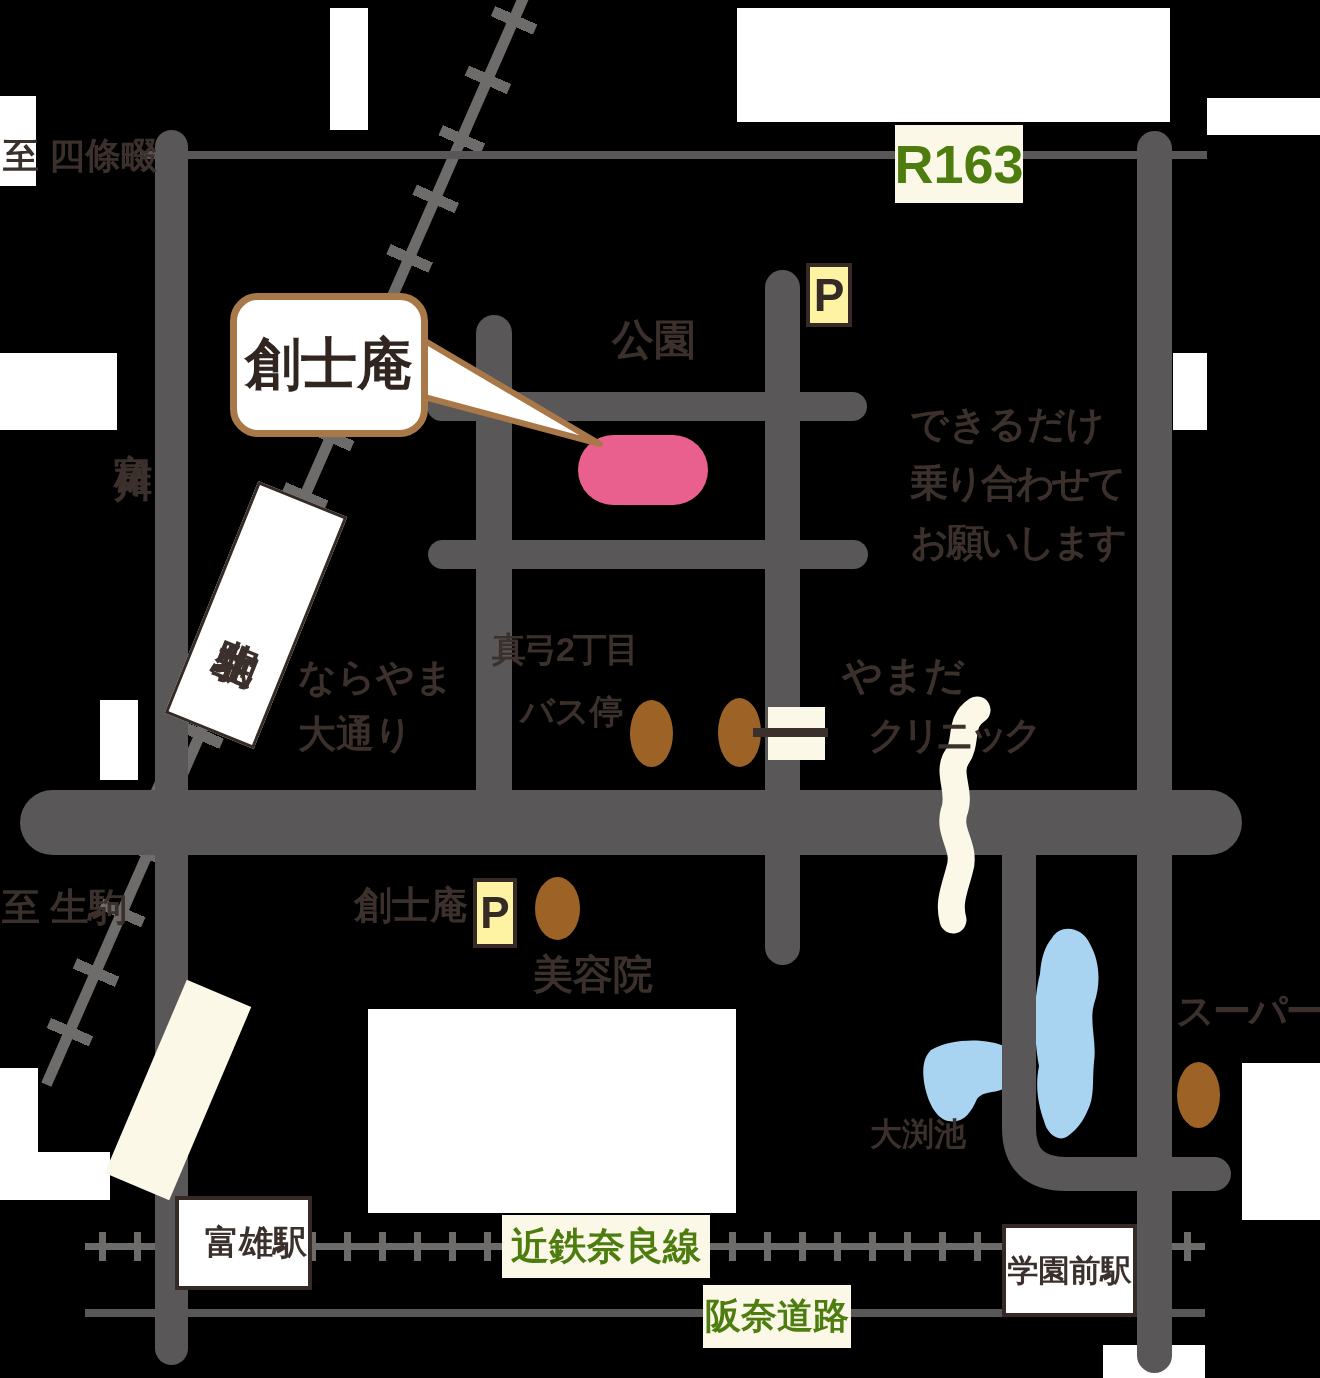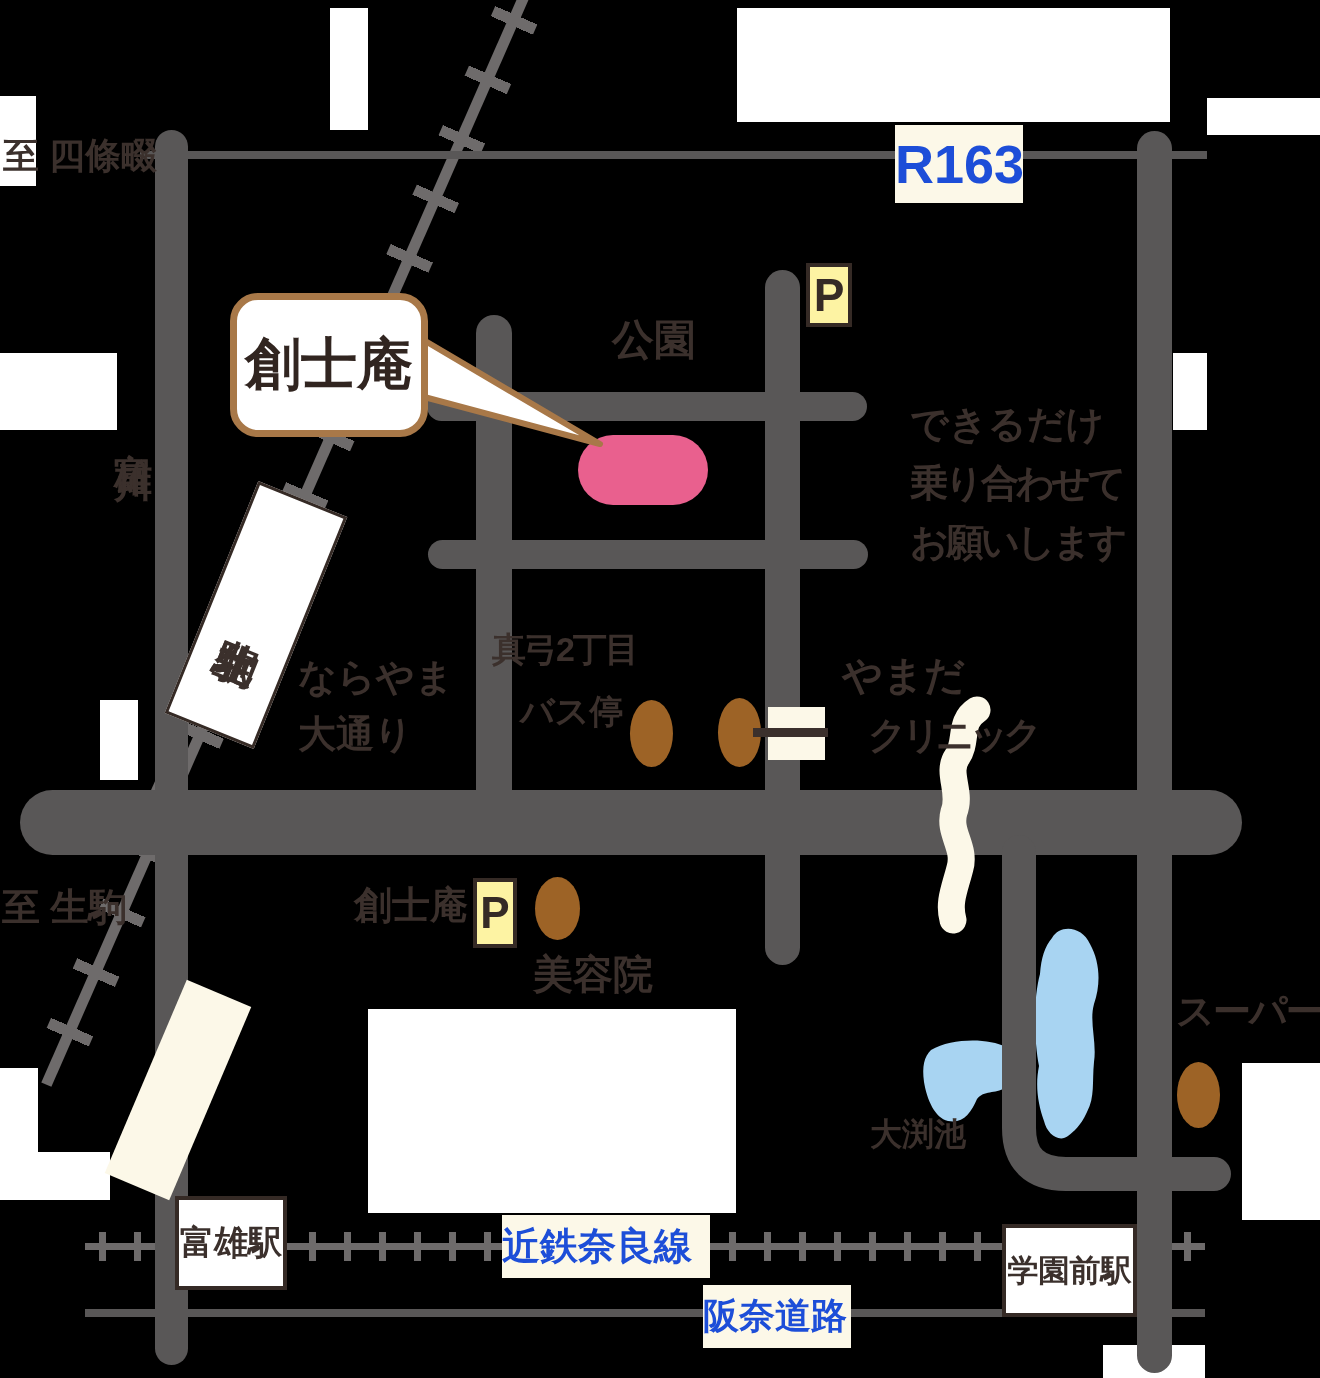--- a/index.html
+++ b/index.html
@@ -4,22 +4,22 @@
 <style>
   html,body{margin:0;padding:0;}
   body{width:1320px;height:1378px;position:relative;background:#000;overflow:hidden;
        font-family:"Liberation Sans",sans-serif;}
   .abs{position:absolute;}
   .white-patch{position:absolute;background:#fff;}
   .road{position:absolute;background:#595757;}
   .thinroad{position:absolute;background:#595757;}
   .lbl{position:absolute;color:#3b302c;font-weight:bold;white-space:nowrap;line-height:1.05;}
   .vert{writing-mode:vertical-rl;text-orientation:upright;}
-  .cream-box{position:absolute;background:#fcf8e8;color:#1d4ed8;font-weight:bold;
-             display:flex;align-items:center;justify-content:flex-start;}
+  .cream-box{position:absolute;background:#fcf8e8;color:#4d7c0f;font-weight:bold;
+             display:flex;align-items:center;justify-content:center;}
   .station-box{position:absolute;background:#fff;border:4px solid #352a25;color:#3b302c;
                font-weight:bold;display:flex;align-items:center;justify-content:center;}
   .p-box{position:absolute;background:#fdf3a3;border:4px solid #352a25;color:#352a25;
          font-weight:bold;display:flex;align-items:center;justify-content:center;}
   .oval{position:absolute;background:#9d6326;border-radius:50%;}
   .rail-diag{position:absolute;left:281px;top:-60px;width:11px;height:1195px;background:#6e6b6b;
              transform:rotate(23.7deg);transform-origin:center center;}
   .rail-diag .ticks{position:absolute;left:-17px;top:0;width:46px;height:100%;
       background:repeating-linear-gradient(to bottom,transparent 0 27px,#6e6b6b 27px 38px,transparent 38px 65px);}
   .rail-h{position:absolute;left:85px;top:1243px;width:1120px;height:7px;background:#6e6b6b;}
@@ -119,21 +119,21 @@
 <div class="cream-box" style="left:895px;top:125px;width:128px;height:78px;font-size:54px;">
   <span>R163</span>
 </div>
 <div class="cream-box" style="left:502px;top:1215px;width:208px;height:63px;font-size:38px;">
   <span>近鉄奈良線</span>
 </div>
 <div class="cream-box" style="left:703px;top:1285px;width:148px;height:63px;font-size:36px;">
   <span>阪奈道路</span>
 </div>
 
-<div class="station-box" style="left:175px;top:1196px;width:104px;height:86px;font-size:34px;">
+<div class="station-box" style="left:175px;top:1196px;width:104px;height:86px;font-size:34px;padding-left:25px;">
   <span>富雄駅</span>
 </div>
 <div class="station-box" style="left:1002px;top:1197px;width:127px;height:85px;font-size:31px;margin-top:27px;">
   <span>学園前駅</span>
 </div>
 
 <div class="lbl" style="left:3px;top:137px;font-size:36px;">至 四條畷</div>
 <div class="lbl vert" style="left:112px;top:422px;font-size:38px;letter-spacing:6px;">富雄川</div>
 <div class="lbl" style="left:612px;top:318px;font-size:42px;">公園</div>
 <div class="lbl" style="left:910px;top:405px;font-size:38px;">できるだけ</div>

